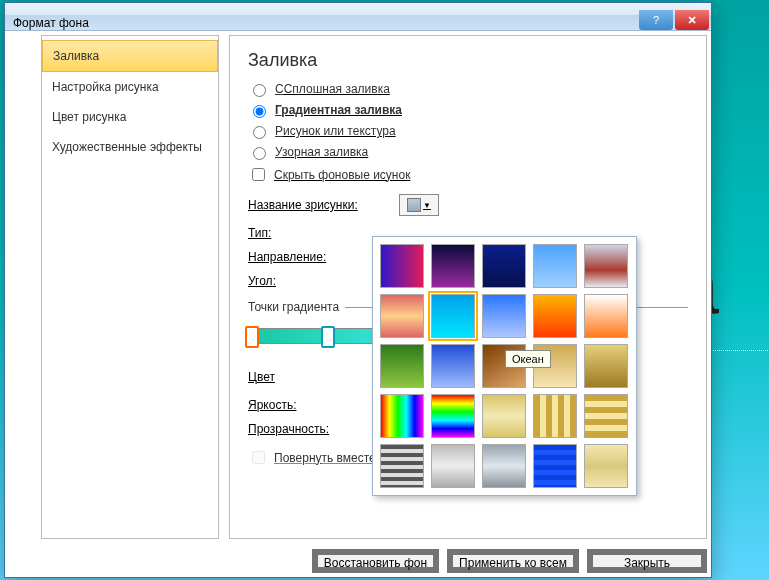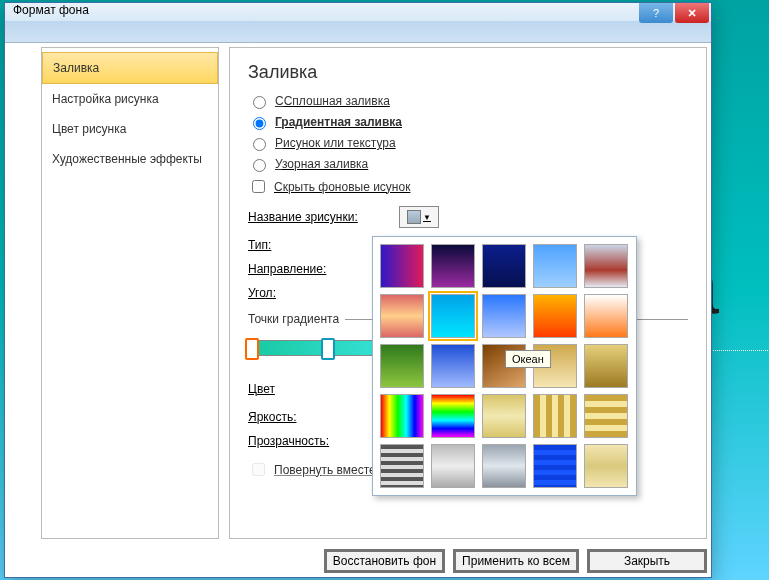--- a/index.html
+++ b/index.html
@@ -34,24 +34,24 @@
     top: 2px;
     width: 708px;
     height: 576px;
     background: #fff;
     border: 1px solid #3b6ea5;
     display: flex;
     flex-direction: column;
     box-shadow: 0 6px 20px rgba(0,0,0,0.3);
   }
   .titlebar {
-    height: 40px;
+    height: 28px;
     background: linear-gradient(to bottom, #eaf3fb 0%, #d9e9f7 45%, #bcd7ee 46%, #cfe2f3 100%);
     display: flex;
-    align-items: flex-start;
+    align-items: flex-end;
     padding-left: 8px;
     border-bottom: 1px solid #a0b8cf;
   }
   .titlebar .title { flex: 1; color: #000; font-size: 12px; }
   .titlebar .btns { display: flex; }
   .titlebar .btn {
     width: 34px;
     height: 20px;
     margin-right: 2px;
     border-radius: 0 0 3px 3px;
@@ -157,21 +157,21 @@
     background: #fffff0;
     border:1px solid #888;
     padding: 2px 6px;
     font-size:11px;
     z-index: 10;
   }
   .footer {
     display:flex; justify-content:flex-end; gap:8px; padding: 10px 0 0;
   }
   .footer button {
-    min-width: 120px; height: 24px; border:3px solid #737373; background:#f2f2f2;
+    min-width: 120px; height: 24px; border:6px solid #737373; background:#f2f2f2;
     font-size:12px; cursor:pointer;
   }
 </style>
 </head>
 <body>
 
 <div class="bg-letter">а</div>
 <div class="bg-line"></div>
 
 <div class="dialog">

